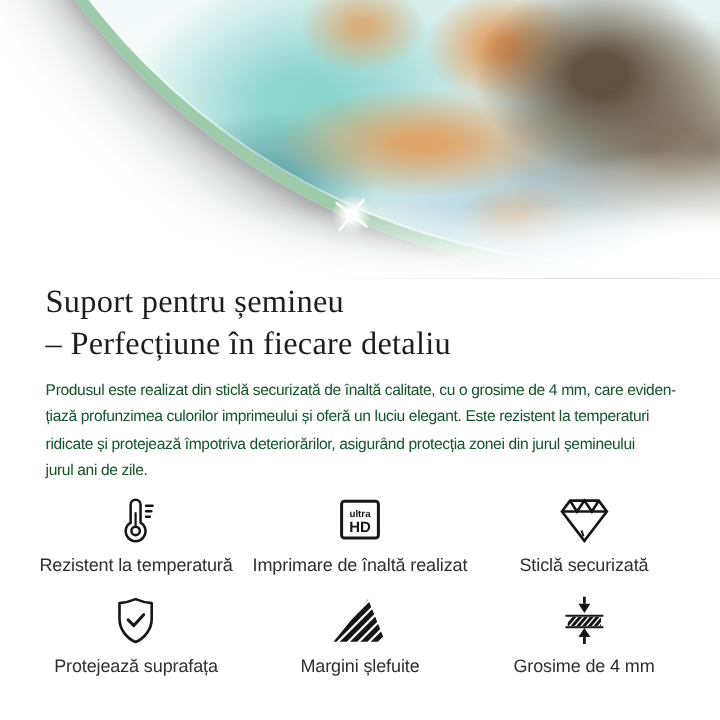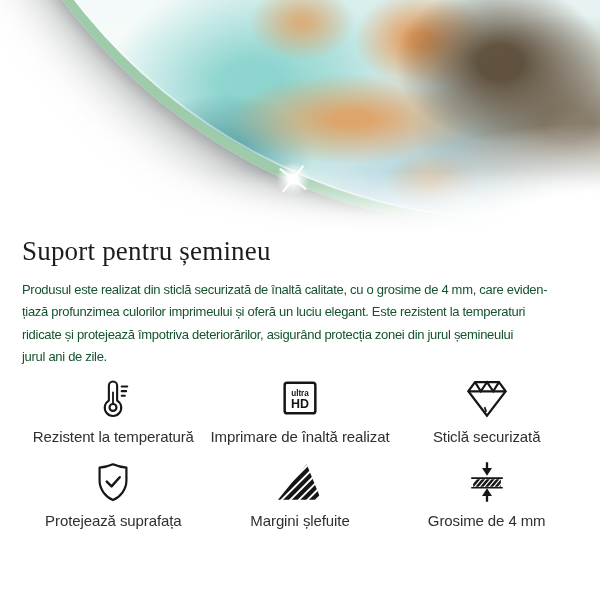--- a/index.html
+++ b/index.html
@@ -31,21 +31,21 @@
     background:radial-gradient(circle,#fff 0 18%,rgba(255,255,255,0) 70%);}
   .sparkle .ray{position:absolute;left:16px;top:0;width:2px;height:34px;background:#fff;
     border-radius:2px;filter:blur(.4px);}
   .sparkle .r1{transform:rotate(38deg);} .sparkle .r2{transform:rotate(-52deg);}
   .hero-fade{position:absolute;inset:0;pointer-events:none;
     background:
       radial-gradient(55% 65% at 98% 100%, #fff 25%, rgba(255,255,255,0) 72%),
       linear-gradient(to bottom, rgba(255,255,255,0) 74%, rgba(255,255,255,.85) 93%, #fff 100%);}
 
   
-  .content{padding:0 22px;}
+  .content{padding:0 38px;}
   h1{margin:2px 0 0;font-family:"Liberation Serif",serif;font-weight:400;
      font-size:27px;line-height:35px;color:#1d1d1d;letter-spacing:.2px;}
   h1 span{display:block;white-space:nowrap;}
   .desc{margin:10px 0 0;font-size:13px;line-height:22.4px;color:#14532d;letter-spacing:-.3px;}
   .desc span{display:block;white-space:nowrap;}
 
   
   .features{margin-top:6px;padding:0 20px;display:grid;grid-template-columns:repeat(3,1fr);
     row-gap:14px;}
   .feature{display:flex;flex-direction:column;align-items:center;text-align:center;}
@@ -67,20 +67,21 @@
       <div class="glow"></div>
         <div class="ray r1"></div>
         <div class="ray r2"></div>
     </div>
     <div class="hero-fade"></div>
   </div>
 
   <div class="content">
     <h1>
       <span>Suport pentru șemineu</span>
+      <span>– Perfecțiune în fiecare detaliu</span>
     </h1>
     <div class="desc">
       <span>Produsul este realizat din sticlă securizată de înaltă calitate, cu o grosime de 4 mm, care eviden-</span>
       <span>țiază profunzimea culorilor imprimeului și oferă un luciu elegant. Este rezistent la temperaturi</span>
       <span>ridicate și protejează împotriva deteriorărilor, asigurând protecția zonei din jurul șemineului</span>
       <span>jurul ani de zile.</span>
     </div>
   </div>
 
   <div class="features">

